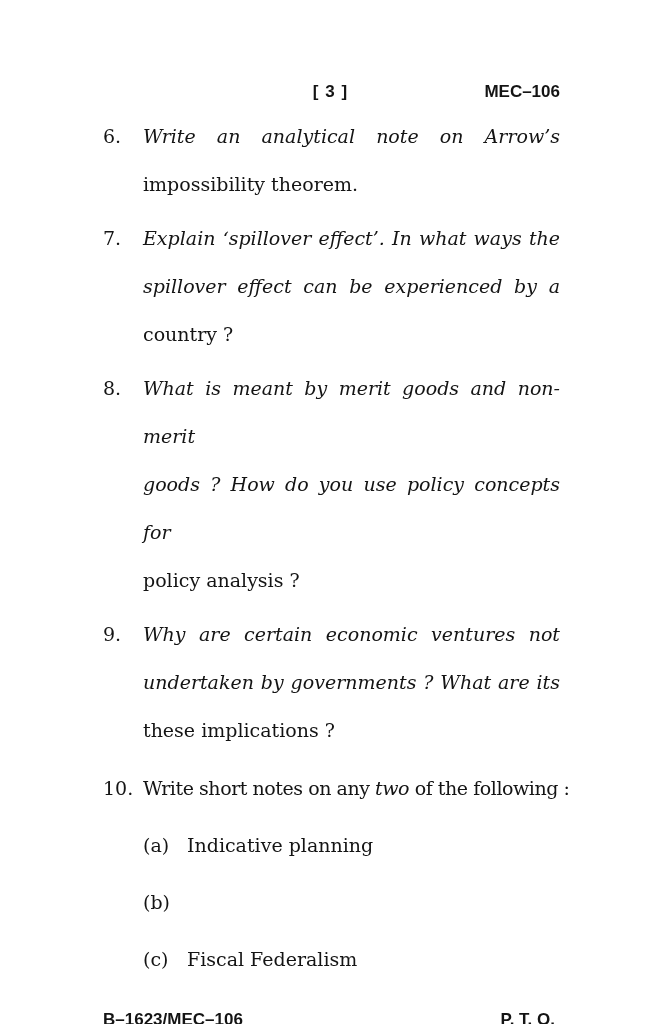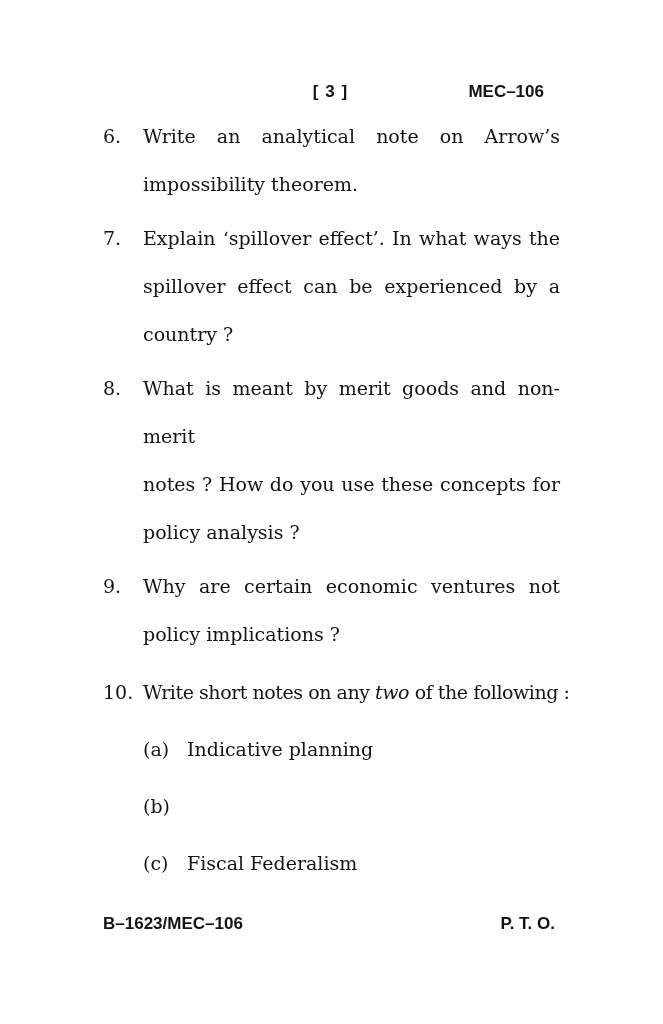--- a/index.html
+++ b/index.html
@@ -28,21 +28,21 @@
     line-height: 24px;
   }
   .running-head .center-num {
     position: absolute;
     left: 50%;
     transform: translateX(-53%);
     letter-spacing: 1px;
   }
   .running-head .right-code {
     position: absolute;
-    right: 16px;
+    right: 0;
     top: 0;
   }
   .running-foot {
     position: relative;
     margin-top: 25px;
     height: 24px;
     font-family: "Liberation Sans", sans-serif;
     font-weight: bold;
     font-size: 17px;
     line-height: 24px;
@@ -68,20 +68,21 @@
     flex: 1;
     min-width: 0;
   }
   .qline {
     line-height: 48px;
     text-align: left;
   }
   .qline.just {
     text-align: justify;
     text-align-last: justify;
+    font-style: italic;
   }
   .qline.tight {
     white-space: nowrap;
     letter-spacing: -0.45px;
   }
   .qline em { font-style: italic; }
 
   .sub-item {
     display: flex;
     margin-top: 9px;
@@ -119,30 +120,31 @@
         <div class="qline just">Explain ‘spillover effect’. In what ways the</div>
         <div class="qline just">spillover effect can be experienced by a</div>
         <div class="qline">country ?</div>
       </div>
     </div>
 
     <div class="question q-8">
       <div class="qnum">8.</div>
       <div class="qbody">
         <div class="qline just">What is meant by merit goods and non-merit</div>
-        <div class="qline just">notes ? How do you use these concepts for</div>
+        <div class="qline just">goods ? How do you use policy concepts for</div>
         <div class="qline">policy analysis ?</div>
       </div>
     </div>
 
     <div class="question q-9">
       <div class="qnum">9.</div>
       <div class="qbody">
         <div class="qline just">Why are certain economic ventures not</div>
-        <div class="qline">policy implications ?</div>
+        <div class="qline just">undertaken by governments ? What are its</div>
+        <div class="qline">these implications ?</div>
       </div>
     </div>
 
     <div class="question q-10">
       <div class="qnum">10.</div>
       <div class="qbody">
         <div class="qline tight"><span>Write short notes on any </span><em>two</em><span> of the following :</span></div>
 
         <div class="sub-item">
           <span class="sub-label">(a)</span>

